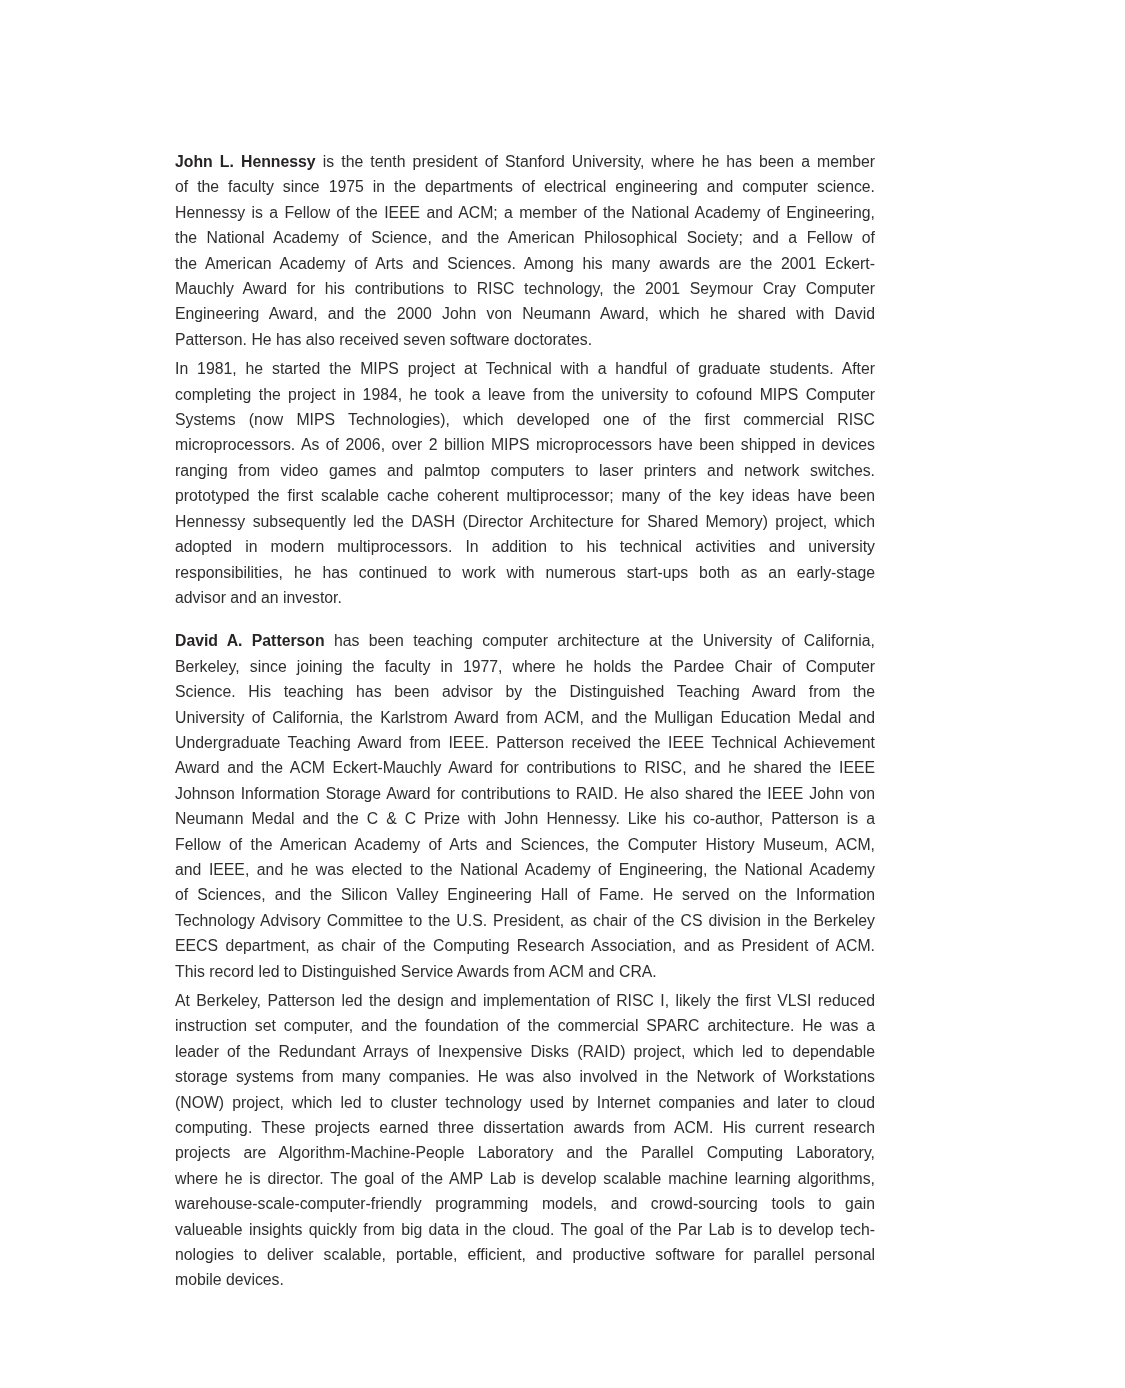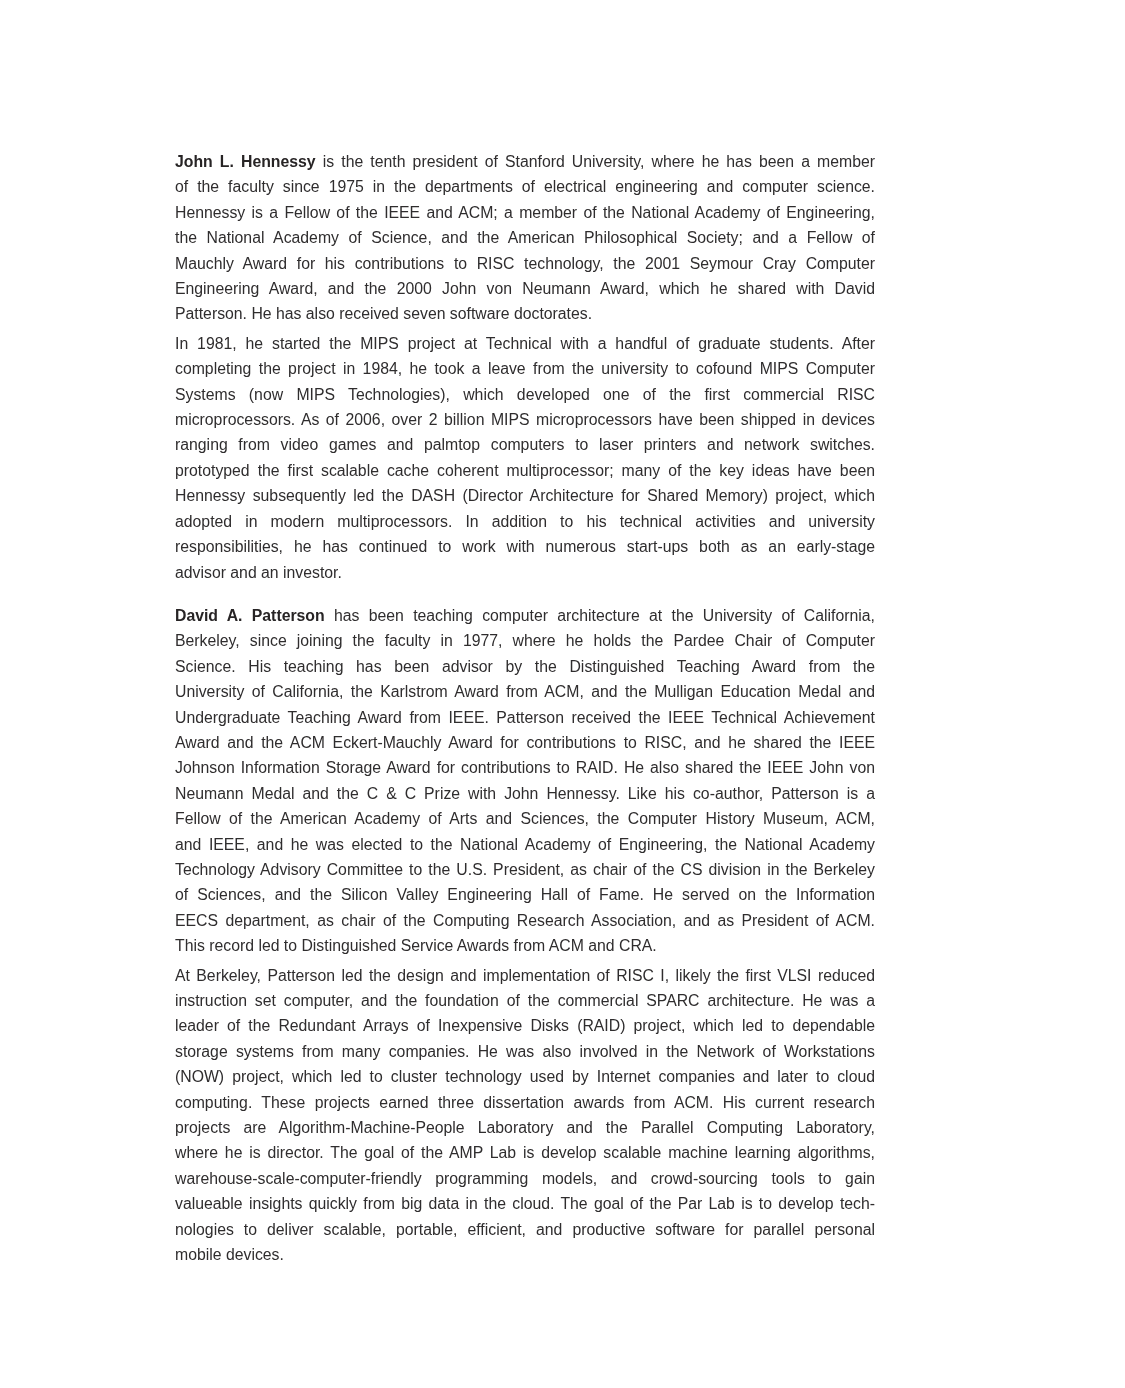--- a/index.html
+++ b/index.html
@@ -39,20 +39,21 @@
 </head>
 <body>
 
 <div class="page">
   <main class="text-block">
       <div class="para">
         <div class="tline"><strong>John L. Hennessy</strong> <span>is the tenth president of Stanford University, where he has been a member</span></div>
         <div class="tline">of the faculty since 1975 in the departments of electrical engineering and computer science.</div>
         <div class="tline">Hennessy is a Fellow of the IEEE and ACM; a member of the National Academy of Engineering,</div>
         <div class="tline">the National Academy of Science, and the American Philosophical Society; and a Fellow of</div>
+        <div class="tline">the American Academy of Arts and Sciences. Among his many awards are the 2001 Eckert-</div>
         <div class="tline">Mauchly Award for his contributions to RISC technology, the 2001 Seymour Cray Computer</div>
         <div class="tline">Engineering Award, and the 2000 John von Neumann Award, which he shared with David</div>
         <div class="tline last">Patterson. He has also received seven software doctorates.</div>
       </div>
       <div class="para gap-small">
         <div class="tline">In 1981, he started the MIPS project at Technical with a handful of graduate students. After</div>
         <div class="tline">completing the project in 1984, he took a leave from the university to cofound MIPS Computer</div>
         <div class="tline">Systems (now MIPS Technologies), which developed one of the first commercial RISC</div>
         <div class="tline">microprocessors. As of 2006, over 2 billion MIPS microprocessors have been shipped in devices</div>
         <div class="tline">ranging from video games and palmtop computers to laser printers and network switches.</div>
@@ -66,22 +67,22 @@
         <div class="tline"><strong>David A. Patterson</strong> <span>has been teaching computer architecture at the University of California,</span></div>
         <div class="tline">Berkeley, since joining the faculty in 1977, where he holds the Pardee Chair of Computer</div>
         <div class="tline">Science. His teaching has been advisor by the Distinguished Teaching Award from the</div>
         <div class="tline">University of California, the Karlstrom Award from ACM, and the Mulligan Education Medal and</div>
         <div class="tline">Undergraduate Teaching Award from IEEE. Patterson received the IEEE Technical Achievement</div>
         <div class="tline">Award and the ACM Eckert-Mauchly Award for contributions to RISC, and he shared the IEEE</div>
         <div class="tline">Johnson Information Storage Award for contributions to RAID. He also shared the IEEE John von</div>
         <div class="tline">Neumann Medal and the C &amp; C Prize with John Hennessy. Like his co-author, Patterson is a</div>
         <div class="tline">Fellow of the American Academy of Arts and Sciences, the Computer History Museum, ACM,</div>
         <div class="tline">and IEEE, and he was elected to the National Academy of Engineering, the National Academy</div>
+        <div class="tline">of Sciences, and the Silicon Valley Engineering Hall of Fame. He served on the Information</div>
         <div class="tline">Technology Advisory Committee to the U.S. President, as chair of the CS division in the Berkeley</div>
-        <div class="tline">of Sciences, and the Silicon Valley Engineering Hall of Fame. He served on the Information</div>
         <div class="tline">EECS department, as chair of the Computing Research Association, and as President of ACM.</div>
         <div class="tline last">This record led to Distinguished Service Awards from ACM and CRA.</div>
       </div>
       <div class="para gap-small">
         <div class="tline">At Berkeley, Patterson led the design and implementation of RISC I, likely the first VLSI reduced</div>
         <div class="tline">instruction set computer, and the foundation of the commercial SPARC architecture. He was a</div>
         <div class="tline">leader of the Redundant Arrays of Inexpensive Disks (RAID) project, which led to dependable</div>
         <div class="tline">storage systems from many companies. He was also involved in the Network of Workstations</div>
         <div class="tline">(NOW) project, which led to cluster technology used by Internet companies and later to cloud</div>
         <div class="tline">computing. These projects earned three dissertation awards from ACM. His current research</div>

